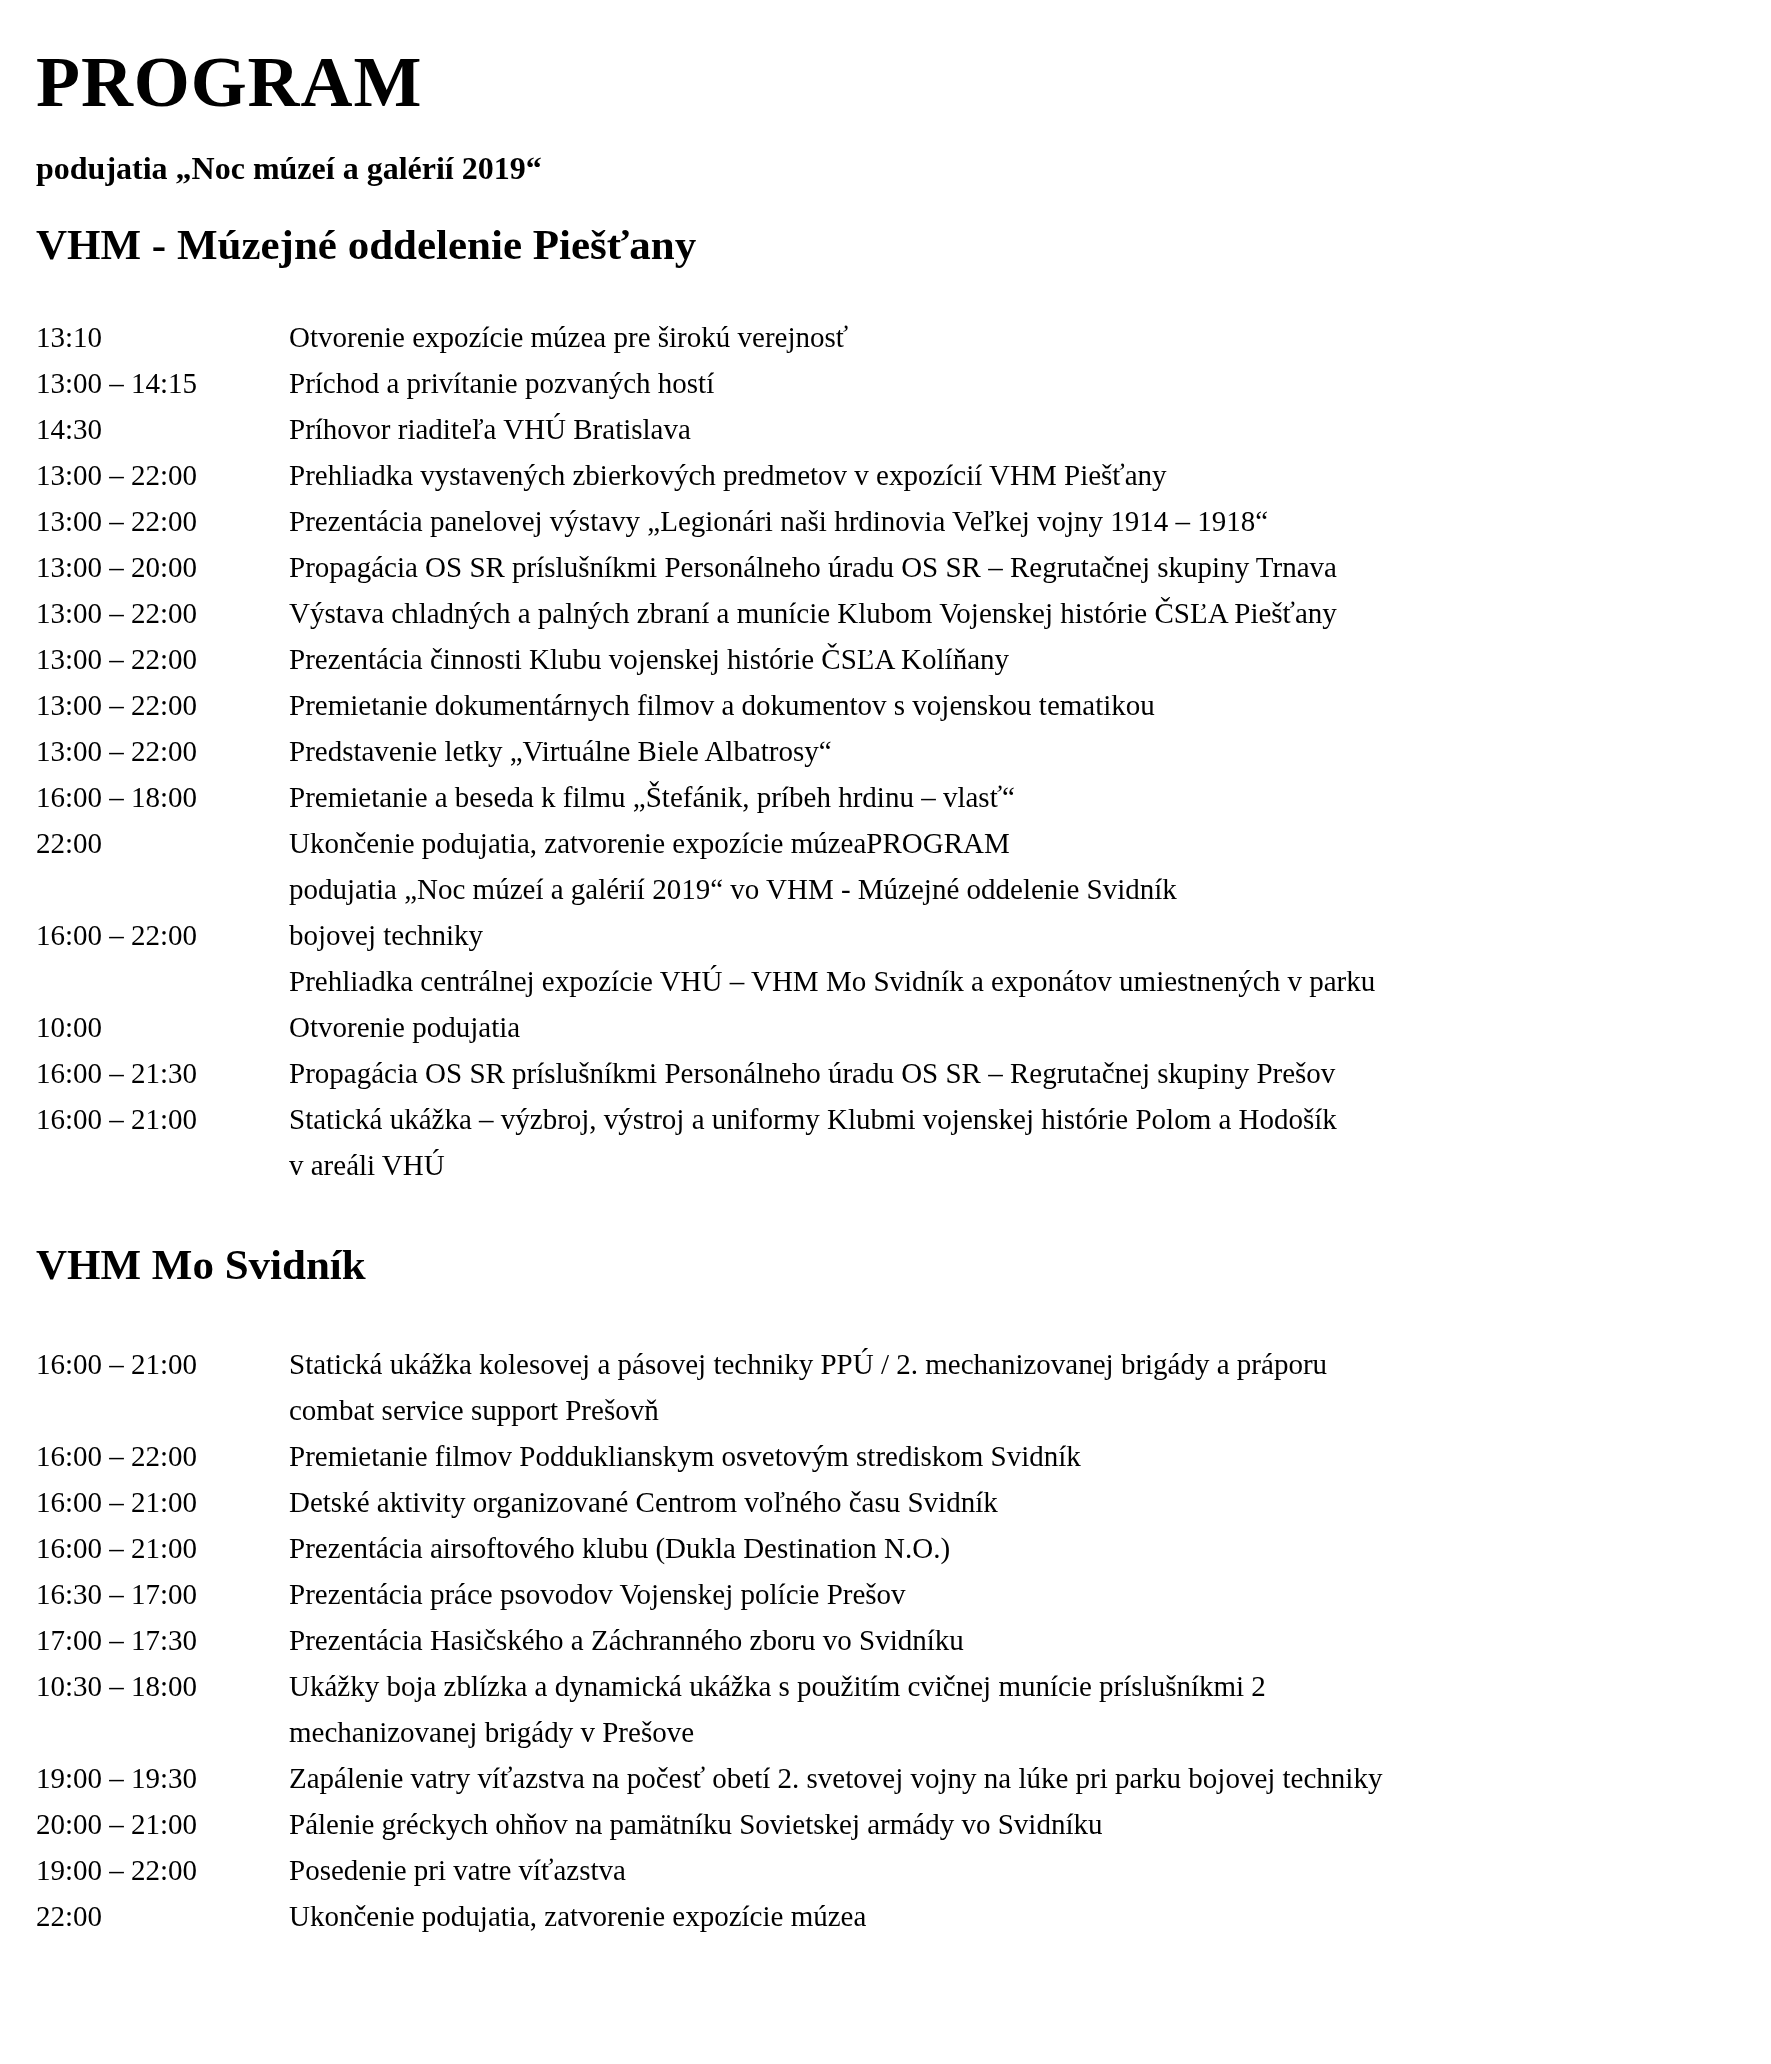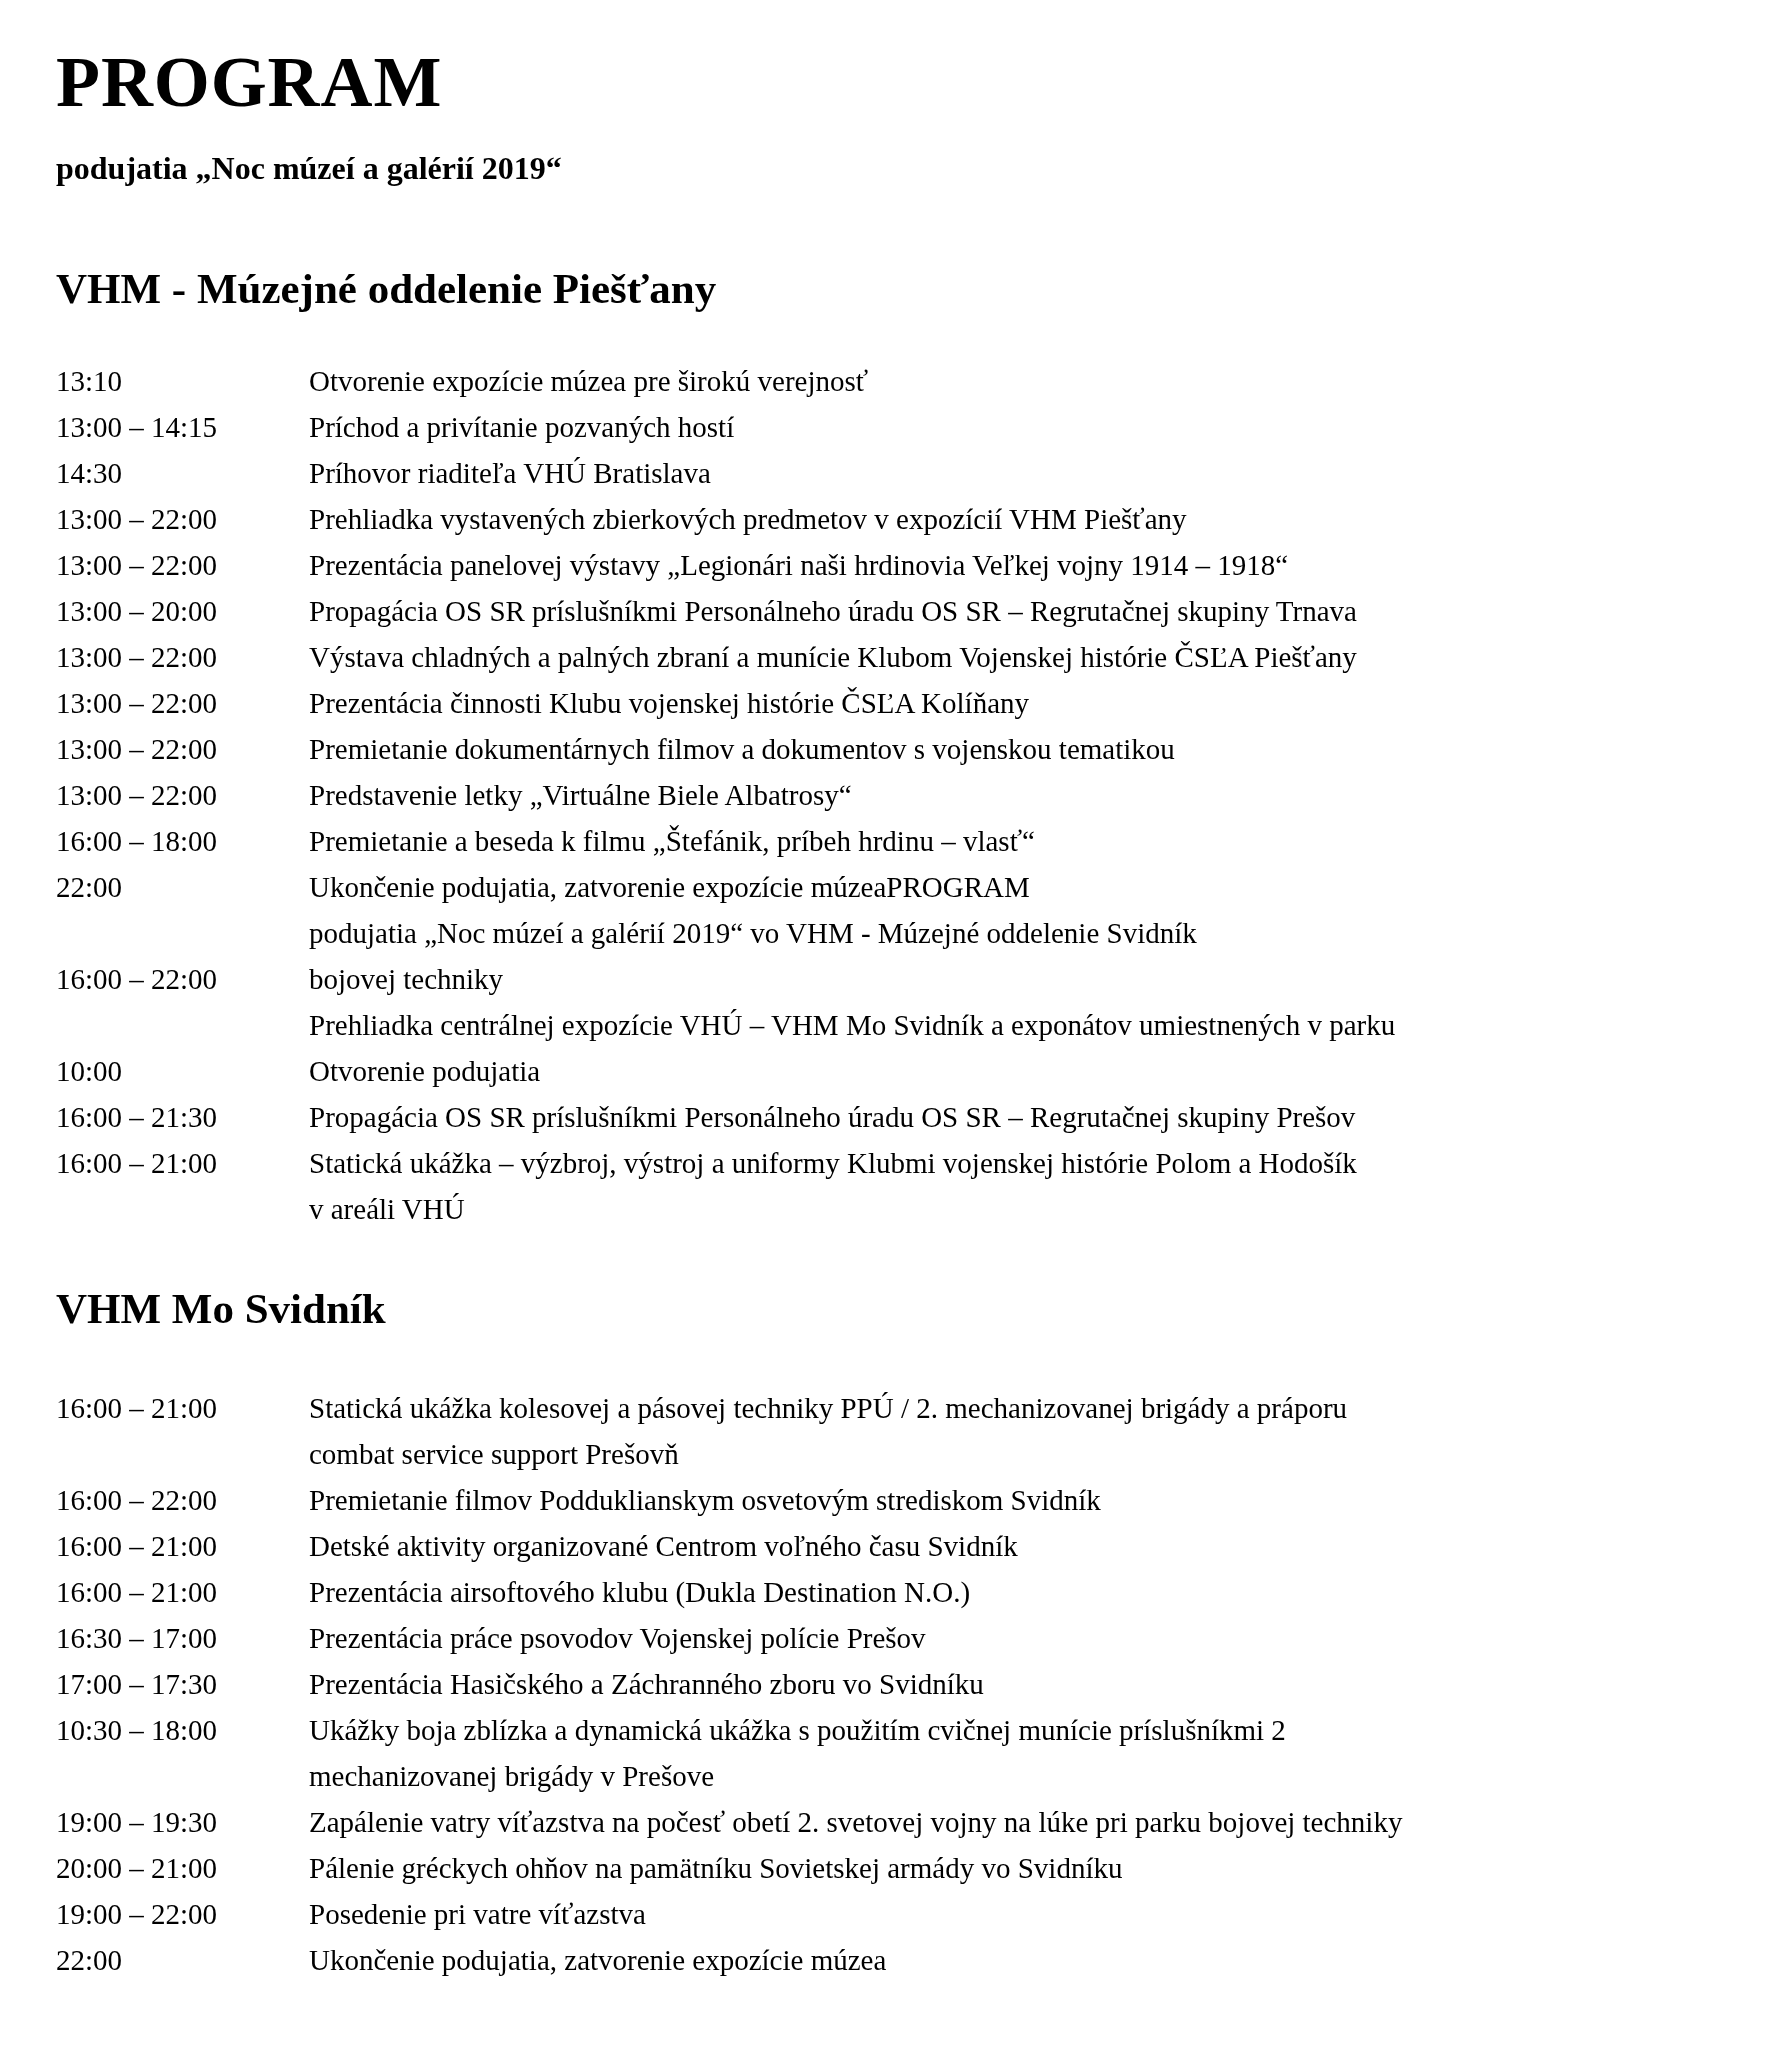--- a/index.html
+++ b/index.html
@@ -11,40 +11,40 @@
     width: 1771px;
     height: 2064px;
     color: #000000;
     font-family: "Liberation Serif", "DejaVu Serif", serif;
     overflow: hidden;
   }
   .page {
     box-sizing: border-box;
     width: 1771px;
     height: 2064px;
-    padding: 45px 63px 0 56px;
+    padding: 45px 63px 0 36px;
   }
   .doc-title {
     font-size: 72px;
     font-weight: bold;
     line-height: 75px;
     letter-spacing: 0.9px;
   }
   .doc-subtitle {
     font-size: 32px;
     font-weight: bold;
     line-height: 39px;
     margin-top: 29px;
   }
   .section-heading {
     font-size: 43px;
     font-weight: bold;
     line-height: 49px;
   }
-  .section-1 .section-heading { margin-top: 76px; }
+  .section-1 .section-heading { margin-top: 32px; }
   .section-1 .schedule { margin-top: 45px; }
   .section-2 .section-heading { margin-top: 52px; }
   .section-2 .schedule { margin-top: 52px; }
   .schedule-row {
     display: flex;
     align-items: flex-start;
   }
   .row-time {
     flex: none;
     width: 253px;

